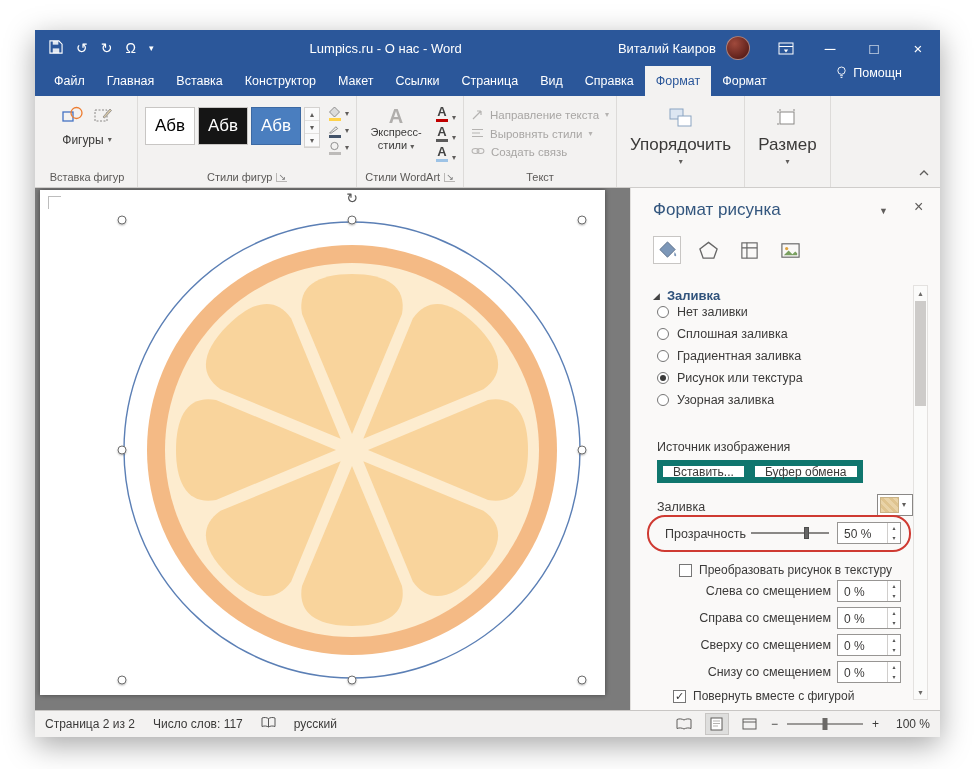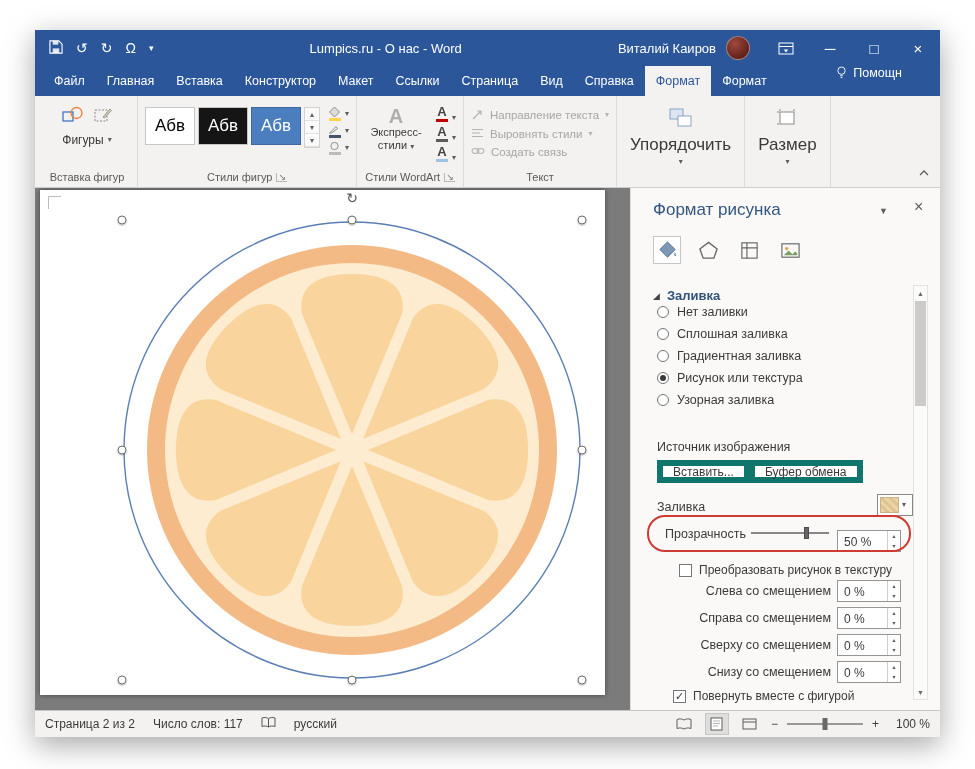--- a/index.html
+++ b/index.html
@@ -489,21 +489,21 @@
       <div class="tex-dd">
         <span class="tex-thumb"></span>
         <span class="caret">▾</span>
       </div>
 
       <div class="p-static" style="left:34px; top:339px;">Прозрачность</div>
       <div class="slider">
         <span class="track"></span>
         <span class="thumb"></span>
       </div>
-      <div class="spin" style="left:206px; top:342px;">
+      <div class="spin" style="left:206px; top:334px;">
         <span class="val">50 %</span>
         <span class="ud">
           <span>▴</span>
               <span>▾</span>
         </span>
       </div>
       <div class="red-oval"></div>
 
       <div class="check-row" style="left:48px; top:375px;">
         <span class="cbox"></span>

